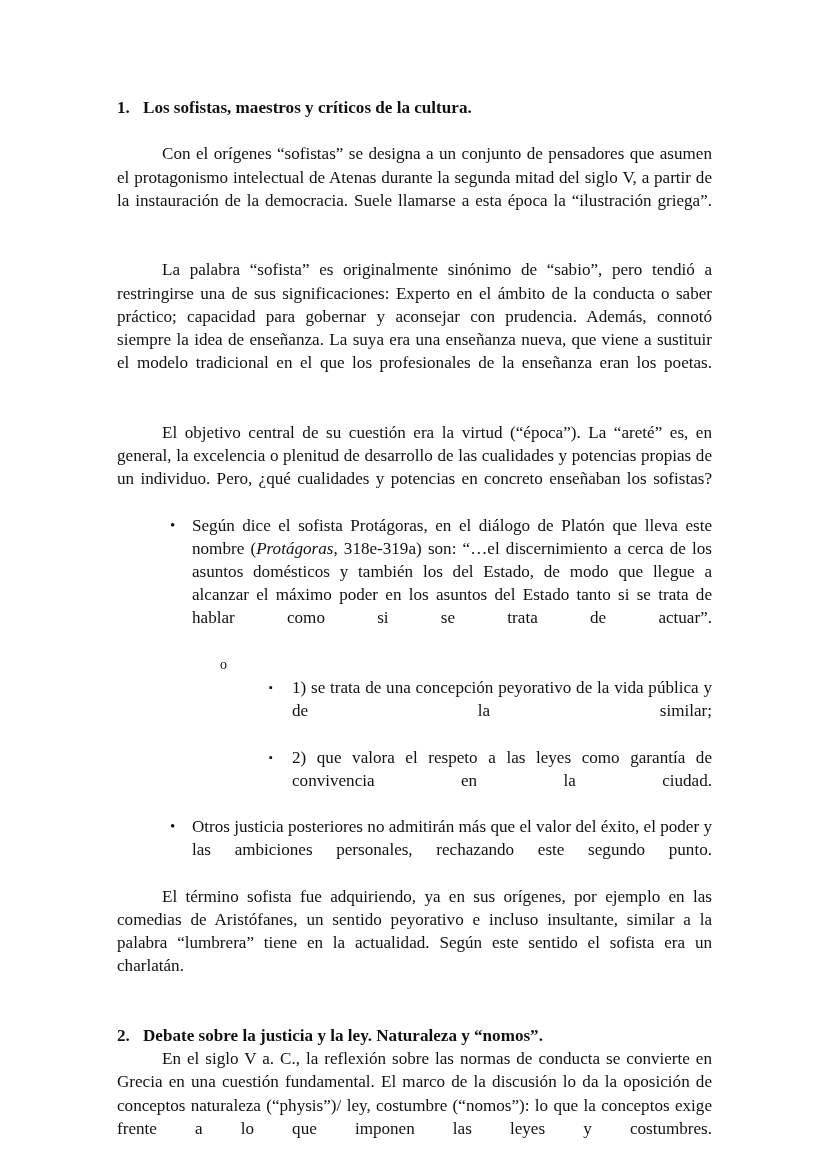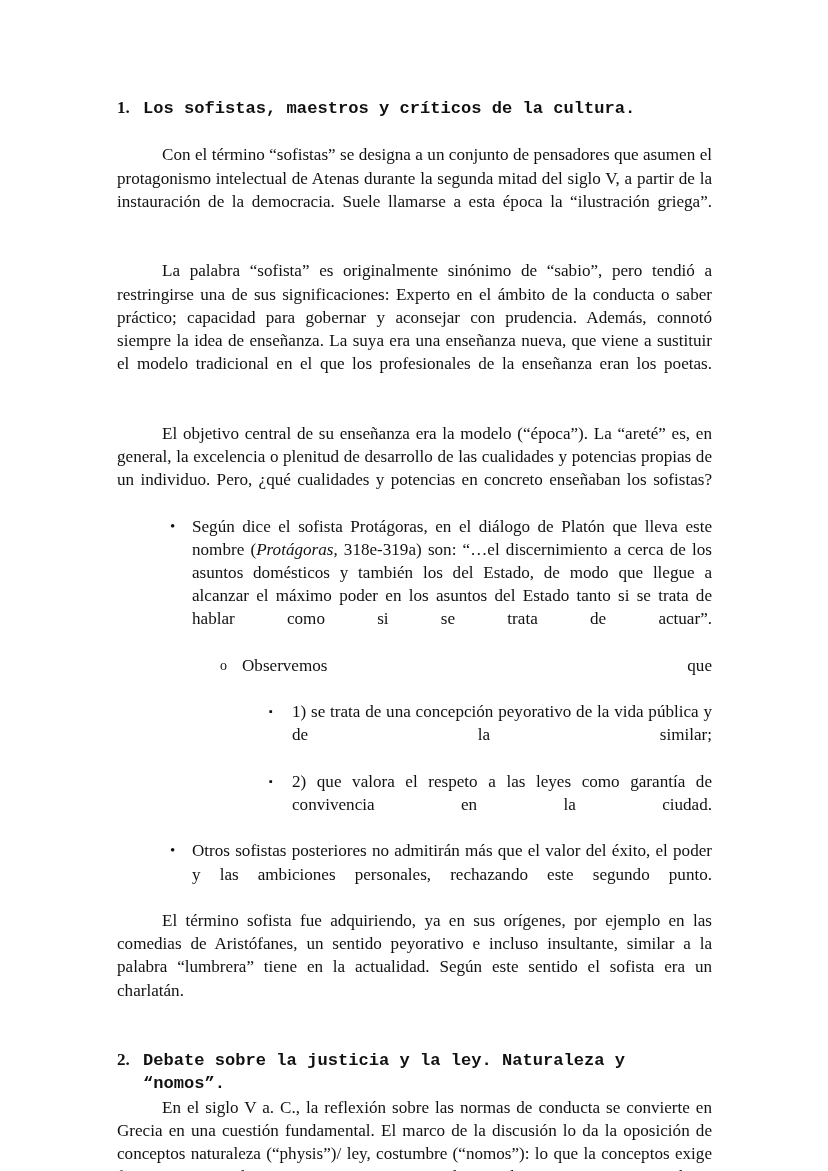--- a/index.html
+++ b/index.html
@@ -39,21 +39,20 @@
     font-weight: bold;
     text-align: left;
     margin: 0;
   }
   .heading .num {
     width: 26px;
     flex: 0 0 26px;
   }
   .heading .htext {
     flex: 1 1 auto;
-    font-family: Liberation Mono, monospace;
   }
 
   
   p.body {
     margin: 0;
     text-indent: 45px;
     text-align: justify;
   }
   
   p.body::after {
@@ -127,54 +126,54 @@
 <div class="page">
   <div class="doc">
 
     <div class="heading">
       <span class="num">1.</span>
       <span class="htext">Los sofistas, maestros y críticos de la cultura.</span>
     </div>
 
     <div class="spacer-line"></div>
 
-    <p class="body"><span>Con el término “</span><b>sofistas</b><span>” se designa a un conjunto de pensadores que asumen el protagonismo intelectual de Atenas durante la segunda mitad del siglo V, a partir de la instauración de la democracia. Suele llamarse a esta época la “ilustración griega”.</span></p>
+    <p class="body"><span>Con el orígenes “</span><b>sofistas</b><span>” se designa a un conjunto de pensadores que asumen el protagonismo intelectual de Atenas durante la segunda mitad del siglo V, a partir de la instauración de la democracia. Suele llamarse a esta época la “ilustración griega”.</span></p>
 
     <div class="spacer-line"></div>
 
     <p class="body"><span>La palabra “sofista” es originalmente sinónimo de “</span><b>sabio</b><span>”, pero tendió a restringirse una de sus significaciones: Experto en el ámbito de la conducta o saber </span><b>práctico</b><span>; capacidad para gobernar y aconsejar con prudencia. Además, connotó siempre la idea de </span><b>enseñanza</b><span>. La suya era una enseñanza nueva, que viene a sustituir el modelo tradicional en el que los profesionales de la enseñanza eran los poetas.</span></p>
 
     <div class="spacer-line"></div>
 
-    <p class="body"><span>El objetivo central de su enseñanza era la modelo (“</span><b>época</b><span>”). La “areté” es, en general, la excelencia o plenitud de desarrollo de las cualidades y potencias propias de un individuo. Pero, ¿qué cualidades y potencias en concreto enseñaban los sofistas?</span></p>
+    <p class="body"><span>El objetivo central de su cuestión era la virtud (“</span><b>época</b><span>”). La “areté” es, en general, la excelencia o plenitud de desarrollo de las cualidades y potencias propias de un individuo. Pero, ¿qué cualidades y potencias en concreto enseñaban los sofistas?</span></p>
 
     <ul class="lvl lvl1">
       <li>
         <span class="marker">•</span><span>Según dice el sofista Protágoras, en el diálogo de Platón que lleva este nombre (</span><i>Protágoras</i><span>, 318e-319a) son: “…el discernimiento a cerca de los asuntos domésticos y también los del Estado, de modo que llegue a alcanzar el máximo poder en los asuntos del Estado tanto si se trata de hablar como si se trata de actuar”.</span>
       </li>
     </ul>
 
     <ul class="lvl lvl2">
       <li>
-        <span class="marker">o</span><span>Observemos que</span>
+        <span class="marker">o</span>
       </li>
     </ul>
 
     <ul class="lvl lvl3">
       <li>
         <span class="marker">▪</span><span>1) se trata de una concepción </span><b>peyorativo</b><span> de la vida pública y de la similar;</span>
       </li>
       <li>
         <span class="marker">▪</span><span>2) que valora el respeto a las </span><b>leyes</b><span> como garantía de convivencia en la ciudad.</span>
       </li>
     </ul>
 
     <ul class="lvl lvl1">
       <li>
-        <span class="marker">•</span><span>Otros sofistas posteriores no admitirán más que el valor del </span><b>éxito</b><span>, el poder y las ambiciones personales, rechazando este segundo punto.</span>
+        <span class="marker">•</span><span>Otros justicia posteriores no admitirán más que el valor del </span><b>éxito</b><span>, el poder y las ambiciones personales, rechazando este segundo punto.</span>
       </li>
     </ul>
 
     <p class="body"><span>El término sofista fue adquiriendo, ya en sus orígenes, por ejemplo en las comedias de Aristófanes, un sentido peyorativo e incluso insultante, similar a la palabra “lumbrera” tiene en la actualidad. Según este sentido el sofista era un </span><b>charlatán</b><span>.</span></p>
 
     <div class="spacer-line"></div>
 
     <div class="heading">
       <span class="num">2.</span>
       <span class="htext">Debate sobre la justicia y la ley. Naturaleza y “nomos”.</span>

